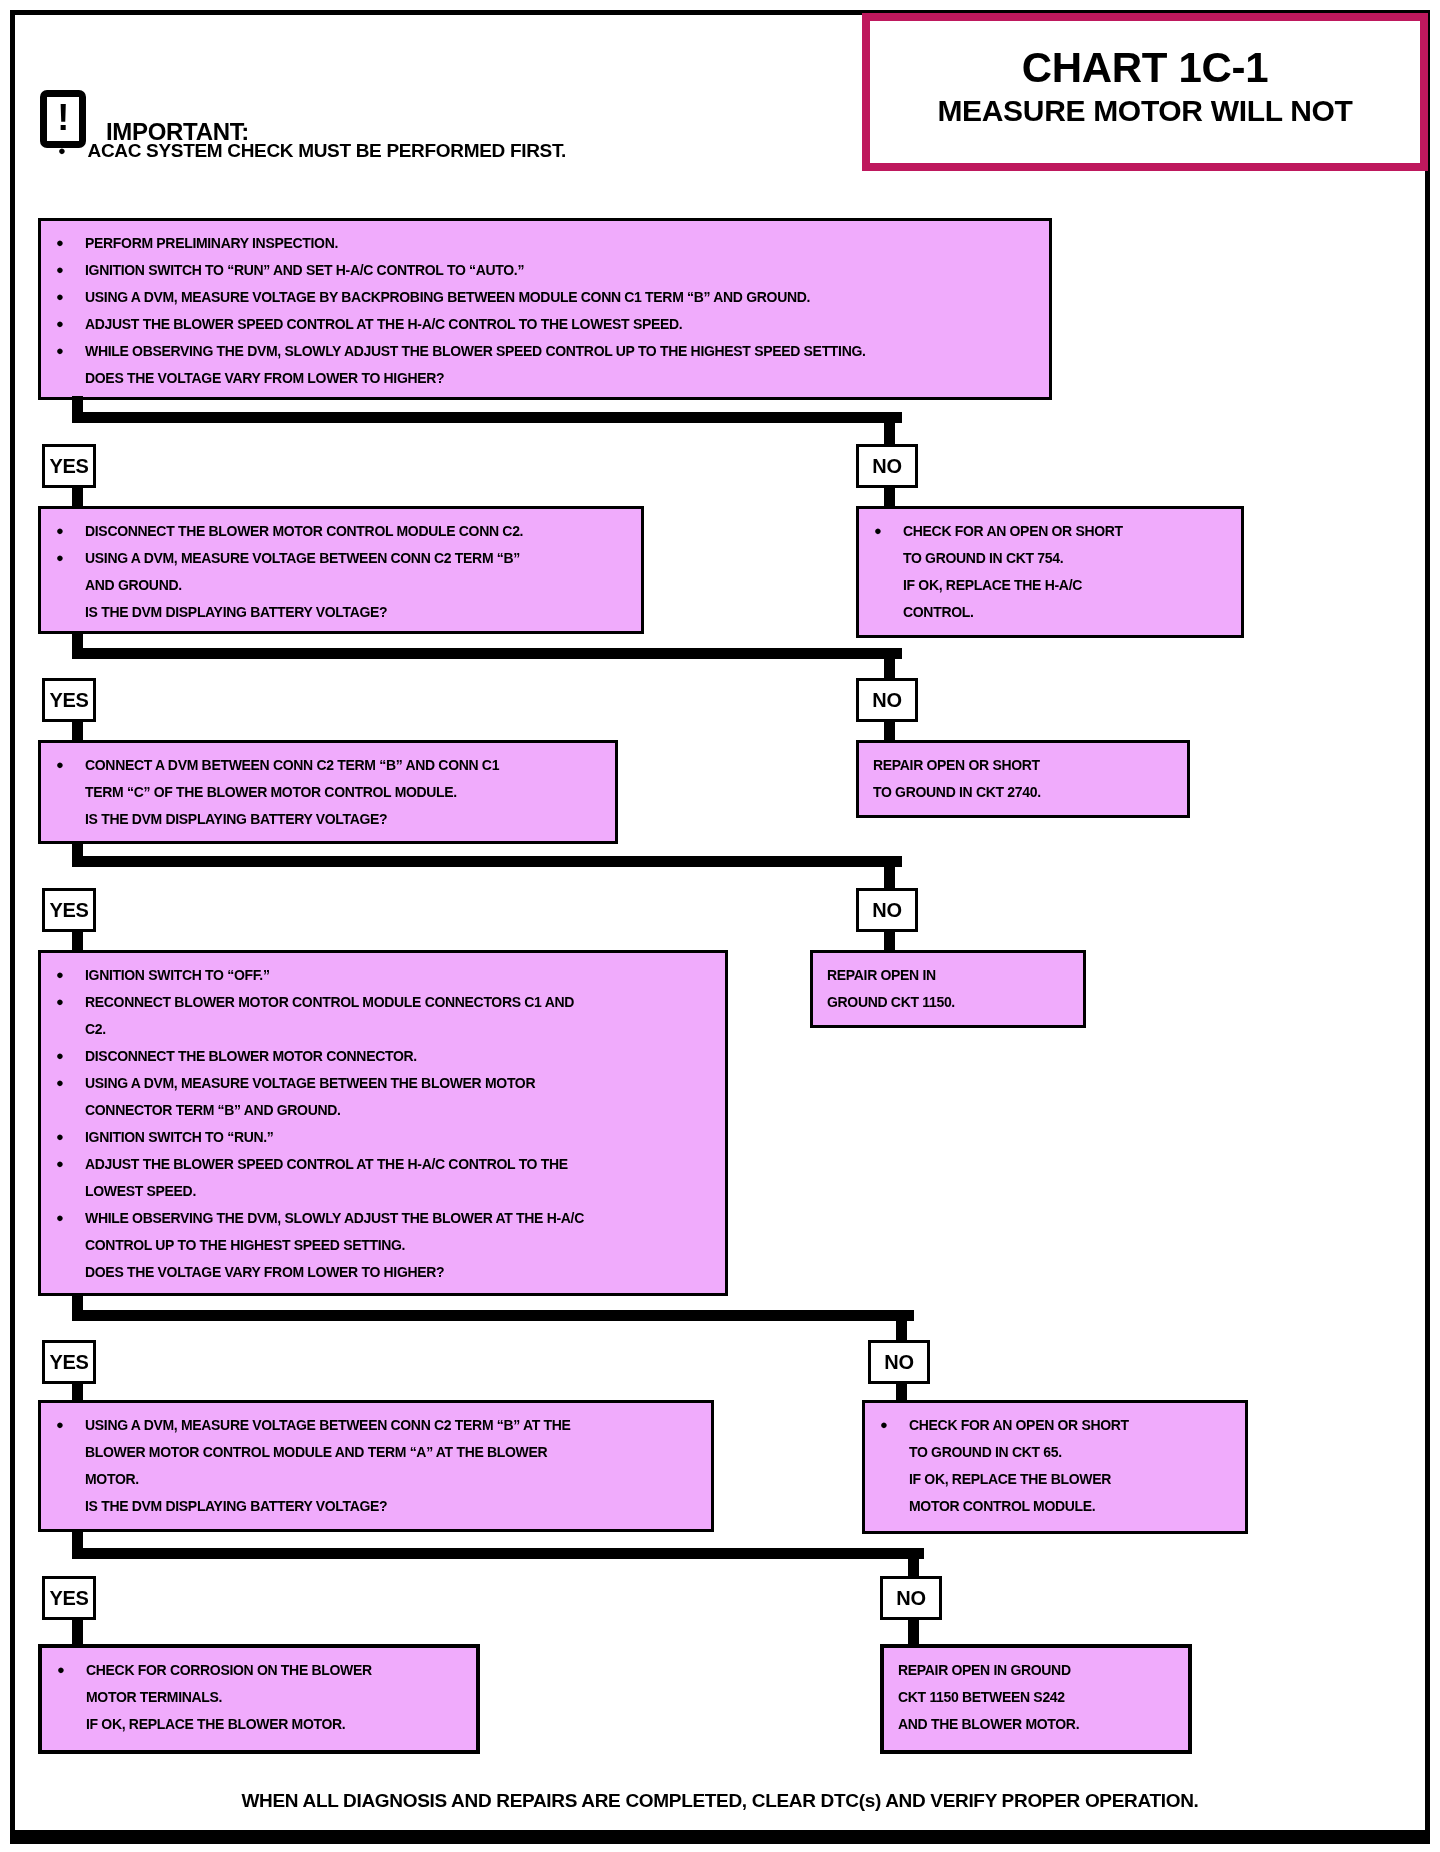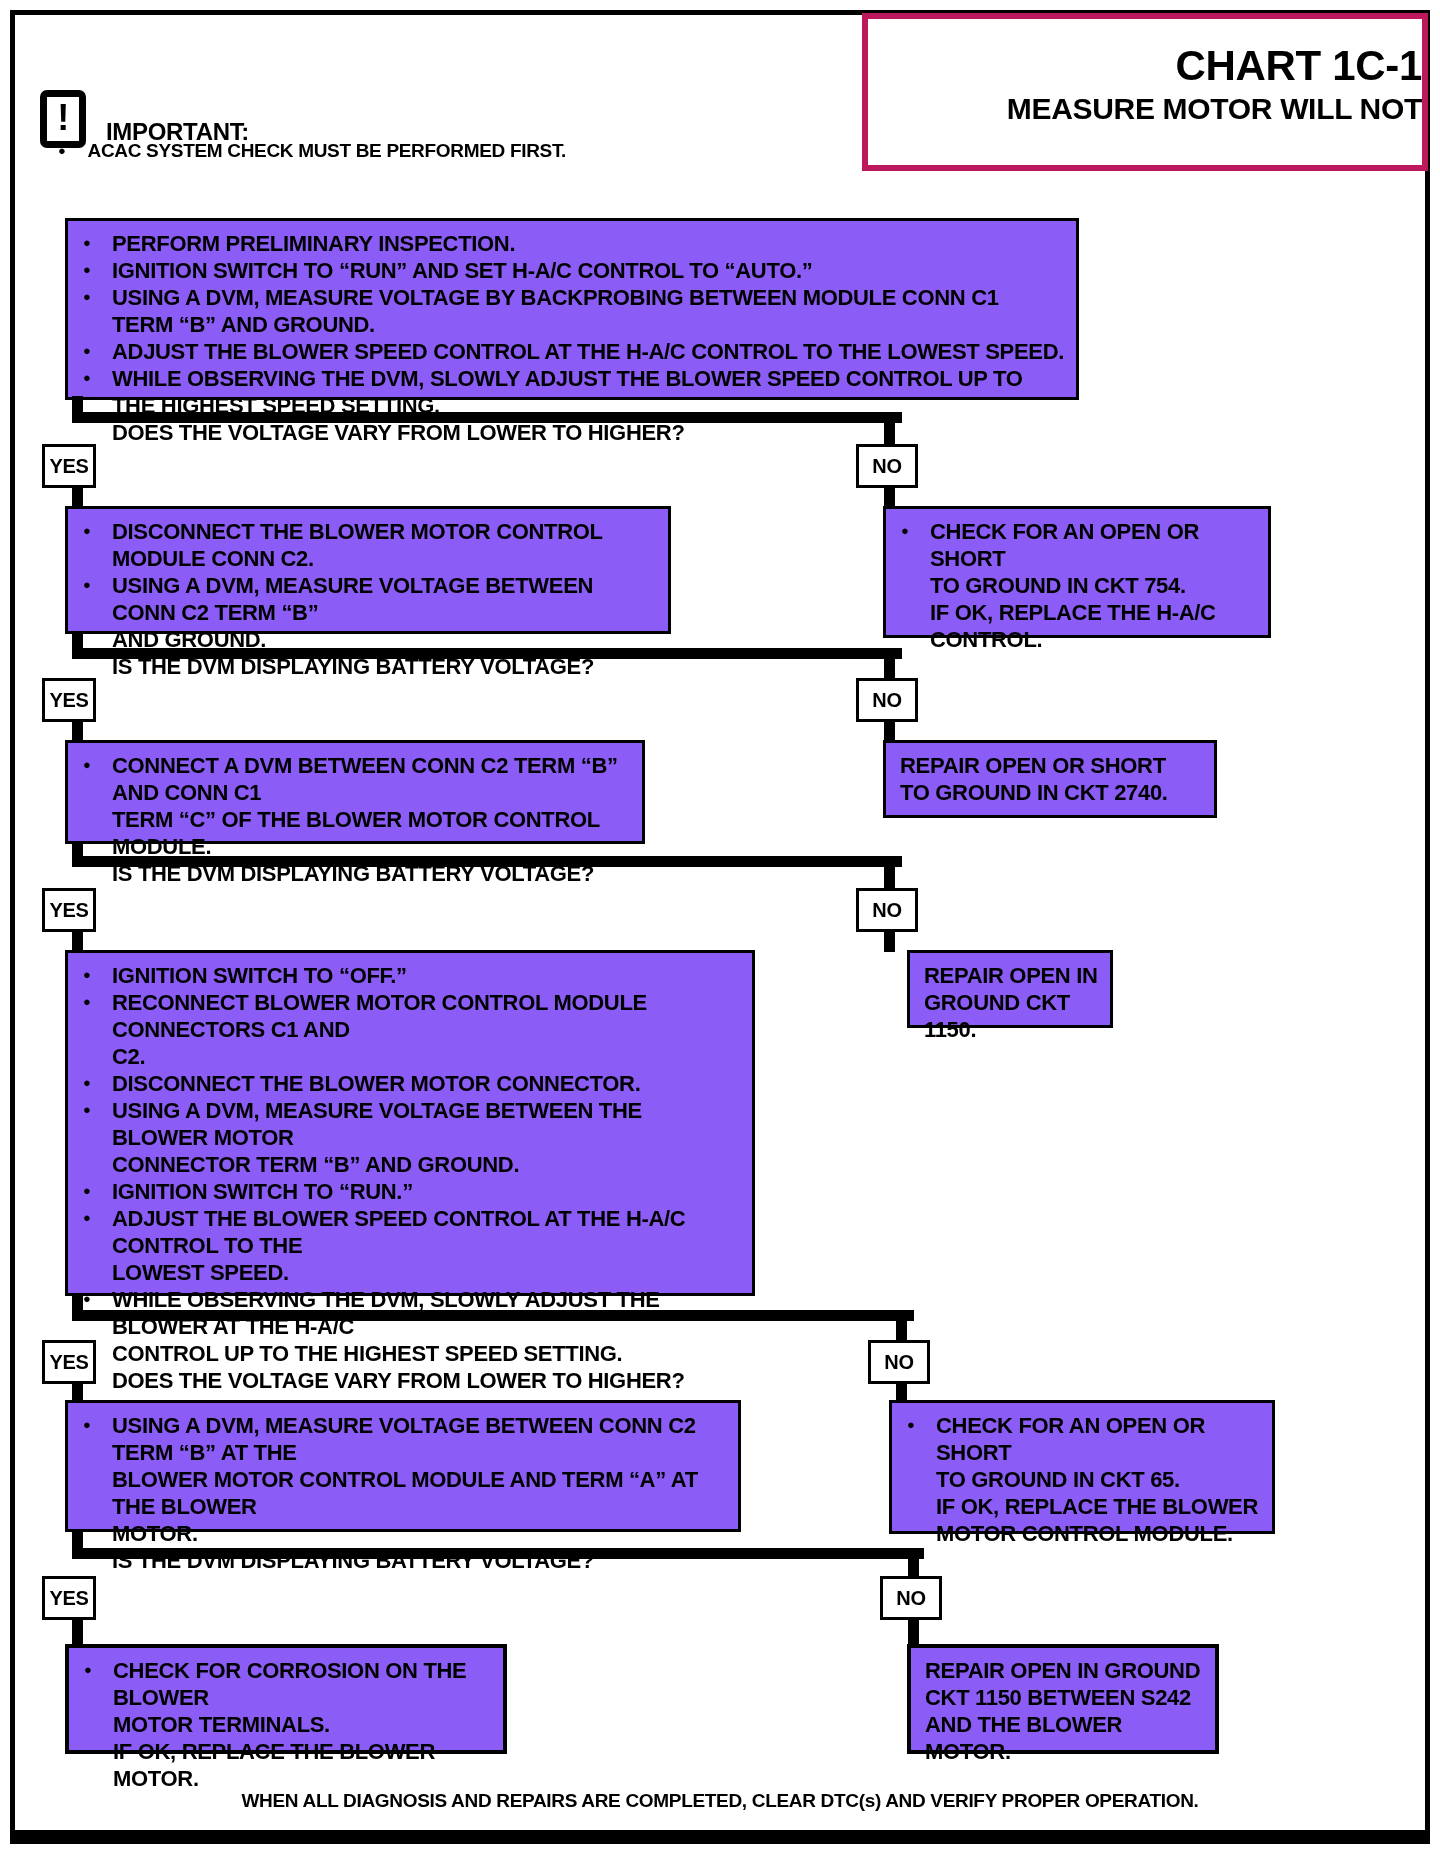--- a/index.html
+++ b/index.html
@@ -2,32 +2,32 @@
 <html><head>
 <meta charset="utf-8">
 <style>
   html,body{margin:0;padding:0;background:#fff;}
   .page{position:relative;width:1440px;height:1852px;background:#fff;
         font-family:"Liberation Sans","DejaVu Sans",sans-serif;color:#000;
         font-weight:700;letter-spacing:-0.02em;overflow:hidden;}
   .frame{position:absolute;left:10px;top:10px;right:10px;bottom:8px;
          border:5px solid #000;border-bottom-width:14px;}
   .line{position:absolute;background:#000;}
-  .fbox{position:absolute;border:3px solid #000;background:#8b5cf6;
-        padding:9px 12px 8px 12px;font-size:22px;line-height:27px;box-sizing:border-box;margin-left:27px;}
+  .fbox{position:absolute;border:3px solid #000;background:#f0abfc;
+        padding:9px 12px 8px 12px;font-size:14px;line-height:27px;box-sizing:border-box;}
   .thick{border-width:4px;}
   .txt{white-space:pre-line;}
   .item{position:relative;padding-left:32px;white-space:pre-line;}
   .dot{position:absolute;left:3px;top:6px;font-size:13px;line-height:13px;}
   .dot::before{content:"●";}
   .plain{padding-left:2px;}
   .lbl{position:absolute;border:3px solid #000;background:#fff;text-align:center;
        font-size:20px;line-height:38px;height:44px;box-sizing:border-box;}
   .titlebox{position:absolute;left:862px;top:13px;right:12px;height:158px;
-            border:6px solid #be185d;box-sizing:border-box;text-align:right;}
+            border:8px solid #be185d;box-sizing:border-box;text-align:center;}
   .titlebox .t1{font-size:42px;line-height:50px;margin-top:22px;}
   .titlebox .t2{font-size:30px;line-height:36px;}
   .impicon{position:absolute;left:40px;top:90px;width:46px;height:58px;
            border:7px solid #000;border-radius:7px;box-sizing:border-box;
            text-align:center;font-size:36px;line-height:42px;}
   .implabel{position:absolute;left:106px;top:118px;font-size:24px;}
   .impnote{position:absolute;left:58px;top:140px;font-size:19px;}
   .impnote .dot{position:static;margin-right:22px;font-size:13px;vertical-align:2px;}
   .footer{position:absolute;left:0;right:0;top:1790px;text-align:center;font-size:19px;}
 </style>
@@ -109,21 +109,21 @@
     <div class="item"><span class="dot"></span><span>DISCONNECT THE BLOWER MOTOR CONNECTOR.</span></div>
     <div class="item"><span class="dot"></span><span>USING A DVM, MEASURE VOLTAGE BETWEEN THE BLOWER MOTOR
 CONNECTOR TERM “B” AND GROUND.</span></div>
     <div class="item"><span class="dot"></span><span>IGNITION SWITCH TO “RUN.”</span></div>
     <div class="item"><span class="dot"></span><span>ADJUST THE BLOWER SPEED CONTROL AT THE H-A/C CONTROL TO THE
 LOWEST SPEED.</span></div>
     <div class="item"><span class="dot"></span><span>WHILE OBSERVING THE DVM, SLOWLY ADJUST THE BLOWER AT THE H-A/C
 CONTROL UP TO THE HIGHEST SPEED SETTING.
 DOES THE VOLTAGE VARY FROM LOWER TO HIGHER?</span></div>
   </div>
-  <div class="fbox" style="left:880px;top:950px;width:206px;height:78px;">
+  <div class="fbox" style="left:810px;top:950px;width:276px;height:78px;">
     <div class="txt plain">REPAIR OPEN IN
 GROUND CKT 1150.</div>
   </div>
 
   <div class="line" style="left:72px;top:1294px;width:11px;height:22px;"></div>
   <div class="line" style="left:72px;top:1310px;width:842px;height:11px;"></div>
   <div class="line" style="left:896px;top:1310px;width:11px;height:32px;"></div>
   <div class="lbl" style="left:42px;top:1340px;width:54px;">YES</div>
   <div class="lbl" style="left:868px;top:1340px;width:62px;">NO</div>
   <div class="line" style="left:72px;top:1382px;width:11px;height:20px;"></div>

